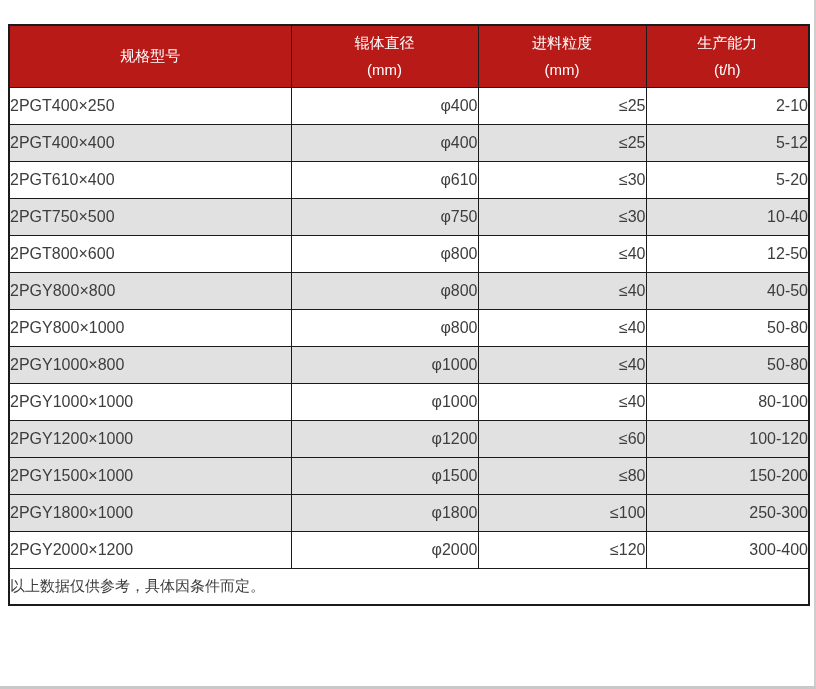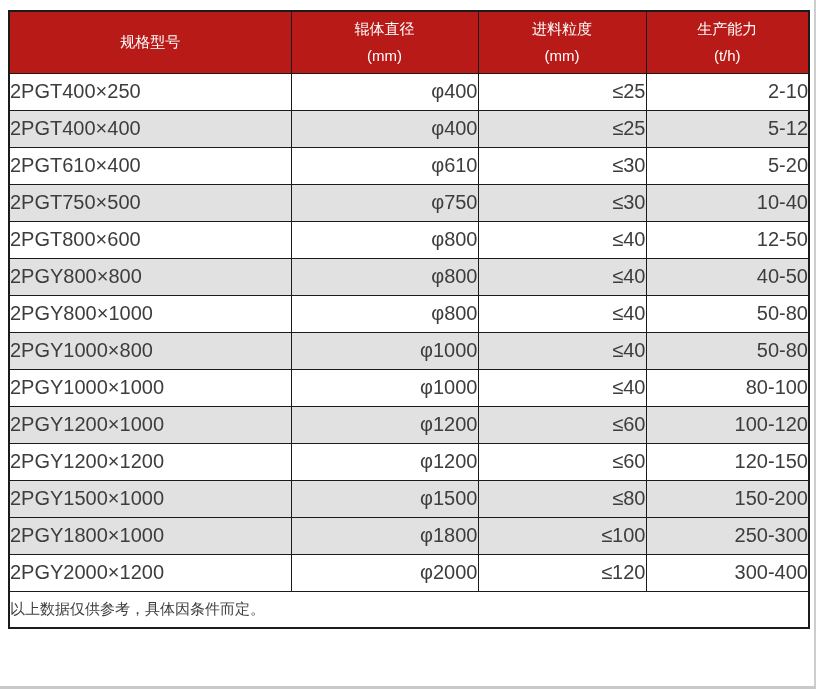--- a/index.html
+++ b/index.html
@@ -9,21 +9,21 @@
     width: 816px;
     height: 689px;
     background: #ffffff;
     font-family: "Liberation Sans", "DejaVu Sans", sans-serif;
     position: relative;
     overflow: hidden;
   }
   .page {
     position: absolute;
     left: 8px;
-    top: 10px;
+    top: 24px;
   }
   table.spec {
     width: 800px;
     border-collapse: collapse;
     table-layout: fixed;
     border: 2px solid var(--border, #1b1b1b);
   }
   table.spec th,
   table.spec td {
     border: 1px solid var(--border, #1b1b1b);
@@ -35,21 +35,21 @@
     font-size: 15px;
     font-weight: normal;
     text-align: center;
     vertical-align: middle;
     height: 62px;
   }
   .th-label { line-height: 22px; }
   .th-unit  { line-height: 22px; margin-top: 5px; }
   tbody td {
     height: 37px;
-    font-size: 20px;
+    font-size: 16px;
     color: var(--body-text, #3d3d3d);
     background: #ffffff;
     vertical-align: middle;
   }
   tbody tr.alt td { background: var(--alt-bg, #e1e1e1); }
   td.cell-model { text-align: left; padding-left: 4px; }
   td.cell-center { text-align: right; }
   tfoot td {
     height: 37px;
     font-size: 15px;
@@ -153,26 +153,20 @@
           <td class="cell-center">φ1000</td>
           <td class="cell-center">≤40</td>
           <td class="cell-center">80-100</td>
         </tr>
         <tr class="alt">
           <td class="cell-model">2PGY1200×1000</td>
           <td class="cell-center">φ1200</td>
           <td class="cell-center">≤60</td>
           <td class="cell-center">100-120</td>
         </tr>
-        <tr>
-          <td class="cell-model">2PGY1200×1200</td>
-          <td class="cell-center">φ1200</td>
-          <td class="cell-center">≤60</td>
-          <td class="cell-center">120-150</td>
-        </tr>
         <tr class="alt">
           <td class="cell-model">2PGY1500×1000</td>
           <td class="cell-center">φ1500</td>
           <td class="cell-center">≤80</td>
           <td class="cell-center">150-200</td>
         </tr>
         <tr class="alt">
           <td class="cell-model">2PGY1800×1000</td>
           <td class="cell-center">φ1800</td>
           <td class="cell-center">≤100</td>

